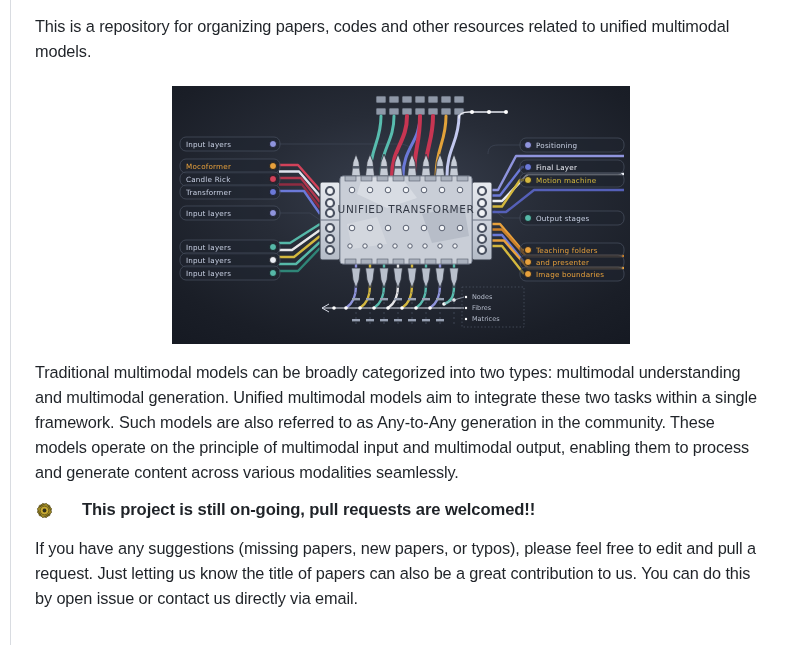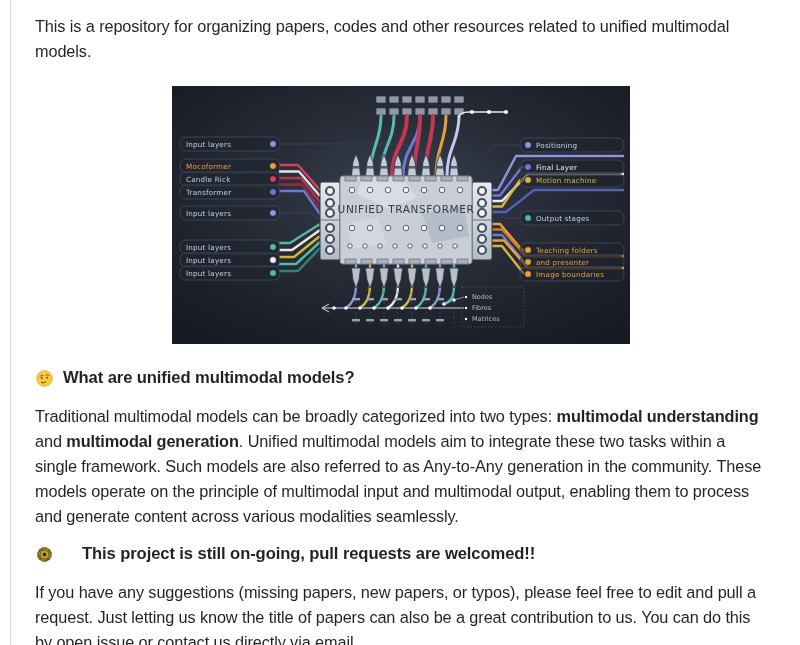--- a/index.html
+++ b/index.html
@@ -8,21 +8,21 @@
   .vline{position:absolute;left:10px;top:0;width:1px;height:645px;background:#d9dce1;}
   .content{position:absolute;left:35px;top:0;width:732px;}
   p{font-size:16.3px;line-height:25px;margin:0;letter-spacing:-0.1px;}
   .intro{margin-top:14px;}
   .figure-wrap{width:458px;margin:22px auto 0 auto;display:block;}
   .figure-wrap svg{display:block;}
   .h-row{display:flex;align-items:center;gap:9px;font-size:16.6px;font-weight:700;letter-spacing:-0.1px;}
   .h1-row{margin-top:24px;}
   .h2-row{margin-top:15px;gap:28px;}
   .body-par{margin-top:16px;}
-  strong{font-weight:700;}
+  strong{font-weight:400;}
   .emoji{width:19px;height:19px;flex:0 0 19px;display:inline-block;}
   svg text{font-family:"DejaVu Sans",sans-serif;}
 </style>
 </head>
 <body>
 
 <div class="canvas">
   <div class="vline"></div>
   <div class="content">
 
@@ -330,31 +330,20 @@
             <rect x="348" y="169" width="104" height="14" rx="6" fill="#1f2430" fill-opacity="0.55" stroke="#454d5c" stroke-width="0.8"></rect>
             <text x="364" y="178.6" font-size="7.2" fill="#e8a13c" letter-spacing="0.2">and presenter</text>
             <circle cx="356" cy="176" r="3.5" fill="#e8a13c" stroke="#11141b" stroke-width="0.8"></circle>
             <rect x="348" y="181" width="104" height="14" rx="6" fill="#1f2430" fill-opacity="0.55" stroke="#454d5c" stroke-width="0.8"></rect>
             <text x="364" y="190.6" font-size="7.2" fill="#e8a13c" letter-spacing="0.2">Image boundaries</text>
             <circle cx="356" cy="188" r="3.5" fill="#e8a13c" stroke="#11141b" stroke-width="0.8"></circle>
           </g>
       </svg>
     </div>
 
-    <div class="h-row h1-row">
-      <svg class="emoji" viewBox="0 0 24 24">
-        <circle cx="12" cy="12" r="10" fill="#fbc93d" stroke="#d9a32a" stroke-width="0.8"></circle>
-        <path d="M6.3,9.2 Q8.3,7.4 10.3,8.4" stroke="#7a4a12" stroke-width="1.2" fill="none" stroke-linecap="round"></path>
-        <path d="M13.8,7.6 Q15.8,6.8 17.4,8.0" stroke="#7a4a12" stroke-width="1.2" fill="none" stroke-linecap="round"></path>
-        <circle cx="8.6" cy="11.6" r="1.25" fill="#7a4a12"></circle>
-        <circle cx="15.2" cy="11.0" r="1.25" fill="#7a4a12"></circle>
-        <path d="M8.2,16.8 Q10.8,18.3 13.4,16.0" stroke="#7a4a12" stroke-width="1.4" fill="none" stroke-linecap="round"></path>
-      </svg>
-      <span>What are unified multimodal models?</span>
-    </div>
 
     <p class="body-par"><span>Traditional multimodal models can be broadly categorized into two types: </span><strong>multimodal understanding</strong><span> and </span><strong>multimodal generation</strong><span>. Unified multimodal models aim to integrate these two tasks within a single framework. Such models are also referred to as Any-to-Any generation in the community. These models operate on the principle of multimodal input and multimodal output, enabling them to process and generate content across various modalities seamlessly.</span></p>
 
     <div class="h-row h2-row">
       <svg class="emoji" viewBox="0 0 24 24">
         <g fill="#a08b26" stroke="#4a4015" stroke-width="0.8">
           <rect x="5" y="5" width="14" height="14" rx="2"></rect>
           <rect x="5" y="5" width="14" height="14" rx="2" transform="rotate(30 12 12)"></rect>
           <rect x="5" y="5" width="14" height="14" rx="2" transform="rotate(60 12 12)"></rect>
         </g>

